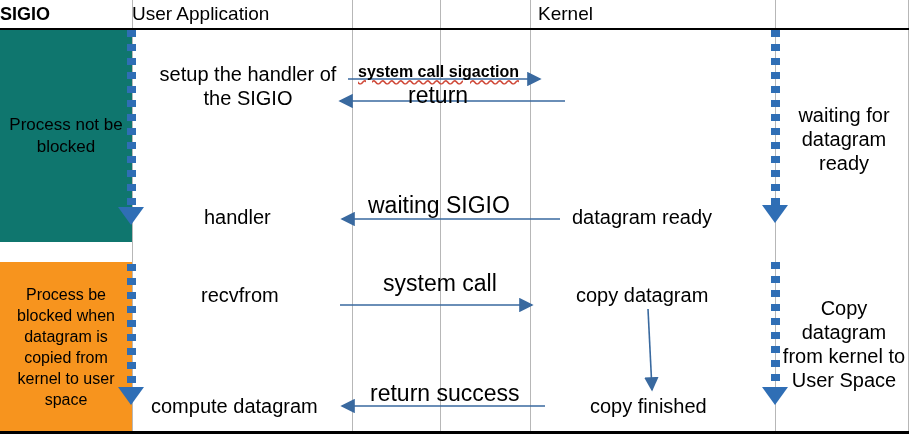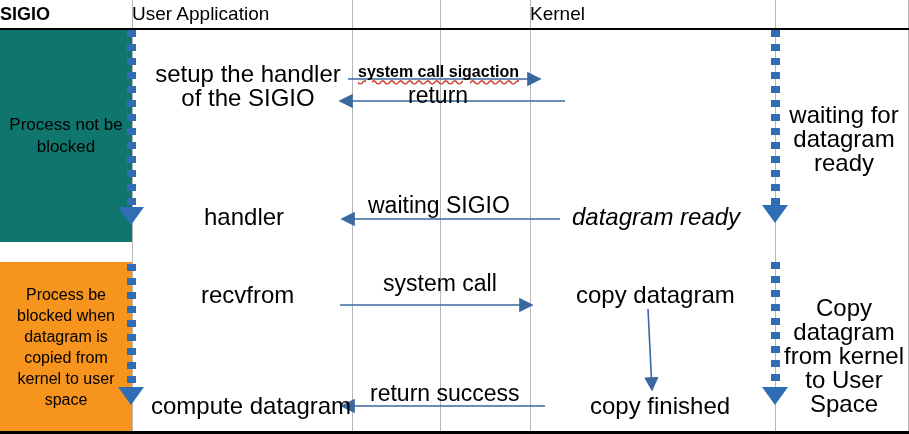--- a/index.html
+++ b/index.html
@@ -67,21 +67,21 @@
   }
   .msg-label.boldu{
     font-weight:bold;font-size:16px;
     text-decoration:underline;
     text-decoration-color:#d04a3a;
     text-decoration-style:wavy;
     text-underline-offset:2px;
   }
   .txt{
     position:absolute;
-    font-size:24px;line-height:22px;
+    font-size:20px;line-height:22px;
     white-space:nowrap;color:#000;
   }
   .arrow-svg{position:absolute;overflow:visible;}
   .bottom-rule{
     position:absolute;left:0;right:0;bottom:0;height:0;
     border-bottom:3px solid #000;
   }
 </style>
 </head>
 <body>
@@ -91,21 +91,21 @@
   <div class="vline" style="left:132px;height:434px;"></div>
   <div class="vline" style="left:352px;height:434px;"></div>
   <div class="vline" style="left:440px;height:434px;"></div>
   <div class="vline" style="left:530px;height:434px;"></div>
   <div class="vline" style="left:775px;height:434px;"></div>
   <div class="vline" style="left:908px;height:434px;"></div>
 
   <div class="hdr-rule"></div>
   <div class="hdr-label bold" style="left:0px;width:132px;">SIGIO</div>
   <div class="hdr-label" style="left:132px;width:220px;">User Application</div>
-  <div class="hdr-label" style="left:530px;width:245px;">Kernel</div>
+  <div class="hdr-label" style="left:530px;width:245px;padding-left:8px;">Kernel</div>
 
   <div class="block block-green" style="top:30px;width:132px;height:212px;">
     <span>Process not be blocked</span>
   </div>
   <div class="block block-orange" style="top:262px;width:132px;height:170px;font-size:16px;line-height:21px;">
     <span>Process be blocked when datagram is copied from kernel to user space</span>
   </div>
 
   <div class="lifeline" style="left:127px;top:30px;height:178px;"></div>
   <div class="lifehead" style="left:118px;top:207px;"></div>
@@ -154,21 +154,21 @@
   <div class="txt" style="left:204px;top:206px;">
     <span>handler</span>
   </div>
   <div class="txt" style="left:201px;top:284px;">
     <span>recvfrom</span>
   </div>
   <div class="txt" style="left:151px;top:395px;">
     <span>compute datagram</span>
   </div>
 
-  <div class="txt" style="left:572px;top:206px;font-style:italic;">
+  <div class="txt" style="left:572px;top:206px;">
     <span>datagram ready</span>
   </div>
   <div class="txt" style="left:576px;top:284px;">
     <span>copy datagram</span>
   </div>
   <div class="txt" style="left:590px;top:395px;">
     <span>copy finished</span>
   </div>
 
   <div class="txt" style="left:782px;top:103px;white-space:normal;width:124px;text-align:center;line-height:24px;">

